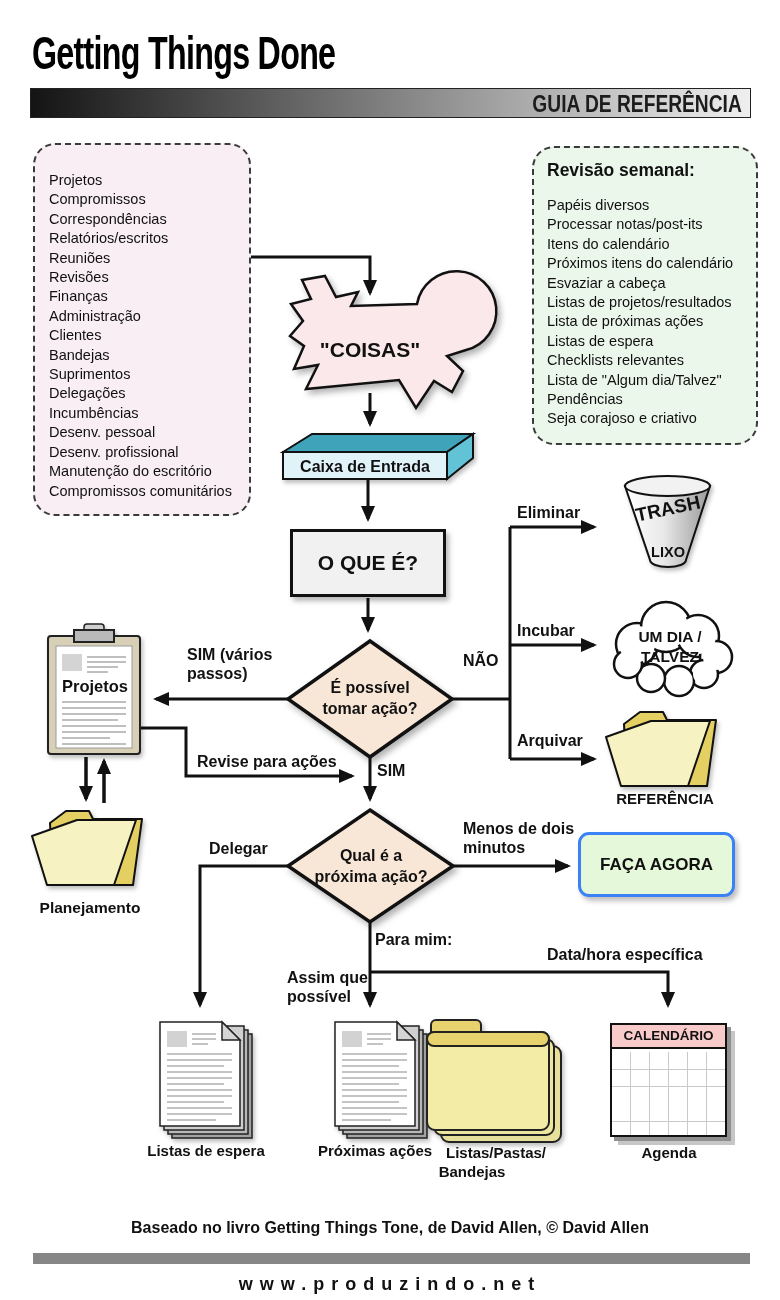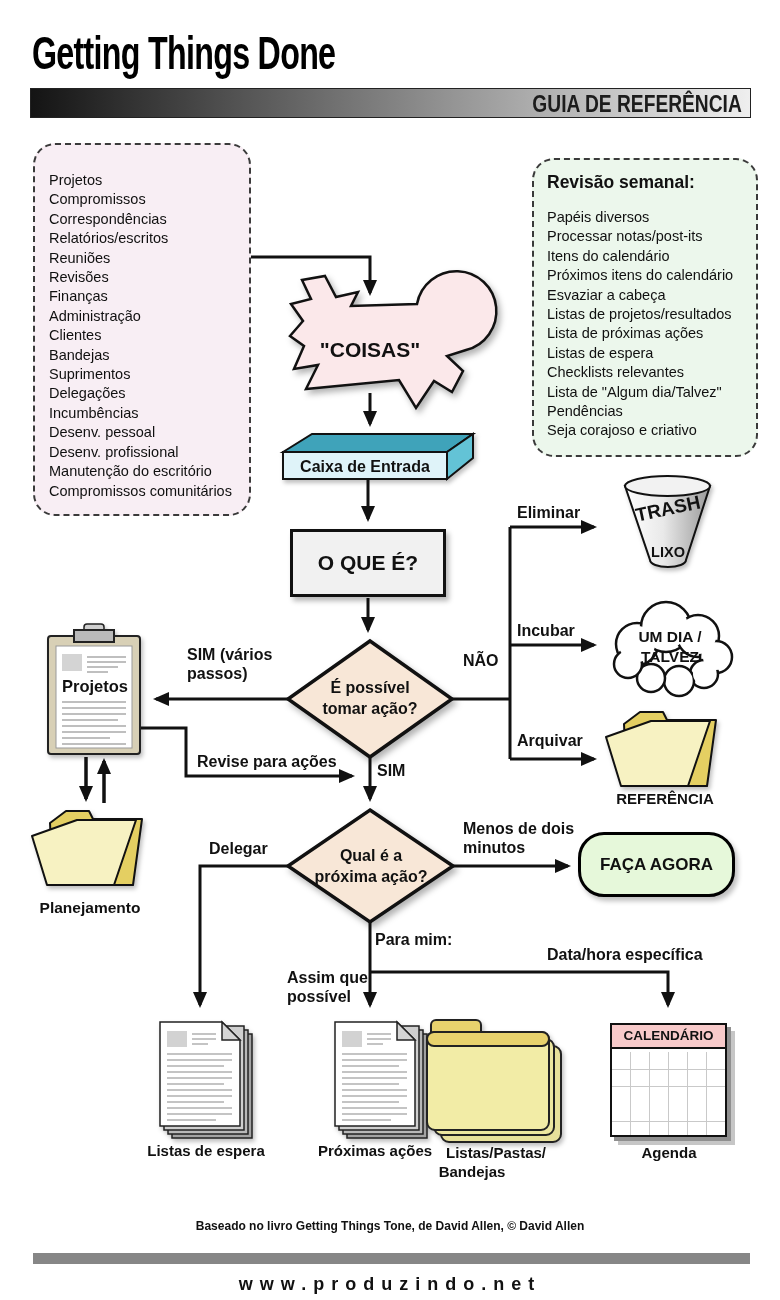--- a/index.html
+++ b/index.html
@@ -13,41 +13,41 @@
 
   .title { left: 32px; top: 26px; font-size: 46px; font-weight: 700; letter-spacing: -1px;
            transform: scaleX(.70); transform-origin: 0 0; white-space: nowrap; color: #000; }
   .banner { left: 30px; top: 88px; width: 721px; height: 30px;
             background: linear-gradient(90deg, #141414, #efefef); border: 1px solid #222; }
   .banner-text { position: absolute; right: 8px; top: 1px; font-size: 24px; font-weight: 700;
                  color: #1c1c1c; transform: scaleX(.8); transform-origin: 100% 0; white-space: nowrap; }
 
   .listbox { position: absolute; border: 2px dashed #3a3a3a; border-radius: 22px; }
   .collect { left: 33px; top: 143px; width: 218px; height: 373px; background: #f8eef4; padding: 26px 0 0 14px; }
-  .review  { left: 532px; top: 146px; width: 226px; height: 299px; background: #ecf7ec; padding: 12px 0 0 13px; margin-top: 12px; }
+  .review  { left: 532px; top: 146px; width: 226px; height: 299px; background: #ecf7ec; padding: 12px 0 0 13px; }
   .li { font-size: 14.5px; line-height: 19.4px; color: #101010; }
   .review-title { font-size: 17.5px; font-weight: 700; margin-bottom: 15px; }
 
   .box-whatis { left: 290px; top: 529px; width: 156px; height: 68px; border: 3px solid #111;
                 background: #f1f1f1; box-shadow: 3px 4px 5px rgba(0,0,0,.28);
                 font-size: 21px; font-weight: 700; text-align: center; line-height: 62px; }
-  .do-now { left: 578px; top: 832px; width: 157px; height: 65px; border: 3px solid #000000;
-            border-radius: 26px; background: #e6f8da; box-shadow: 3px 4px 5px rgba(0,0,0,.25);
+  .do-now { left: 578px; top: 832px; width: 157px; height: 65px; border: 3px solid #3b82f6;
+            border-radius: 11px; background: #e6f8da; box-shadow: 3px 4px 5px rgba(0,0,0,.25);
             font-size: 17px; font-weight: 700; text-align: center; line-height: 59px; }
 
   .calendar { left: 610px; top: 1023px; width: 117px; height: 114px; border: 2.5px solid #111;
               background: #fff; box-shadow: 4px 4px 0 #8f8f8f, 8px 8px 0 #c6c6c6; }
   .cal-head { height: 24px; background: #f8caca; border-bottom: 2.5px solid #111;
               text-align: center; font-size: 13.5px; font-weight: 700; line-height: 22px; }
   .cal-grid { position: absolute; left: 0; top: 26.5px; right: 0; bottom: 0;
               background-image:
                 repeating-linear-gradient(90deg,  transparent 0 18px,   #c9c9c9 18px 19px),
                 repeating-linear-gradient(180deg, transparent 0 16.5px, #c9c9c9 16.5px 17.5px); }
 
-  .credit { left: 0; top: 1219px; width: 780px; text-align: center; font-size: 12px; font-weight: 700; }
+  .credit { left: 0; top: 1219px; width: 780px; text-align: center; font-size: 16px; font-weight: 700; }
   .bar { left: 33px; top: 1253px; width: 717px; height: 11px; background: #868686; }
   .site { left: 0; top: 1274px; width: 780px; text-align: center; font-size: 18px; font-weight: 700; letter-spacing: 7px; }
 
   .sh  { filter: drop-shadow(3px 4px 3px rgba(0,0,0,.30)); }
   .sh2 { filter: drop-shadow(2px 3px 2px rgba(0,0,0,.25)); }
 </style>
 </head>
 <body>
 
 <div class="page">

